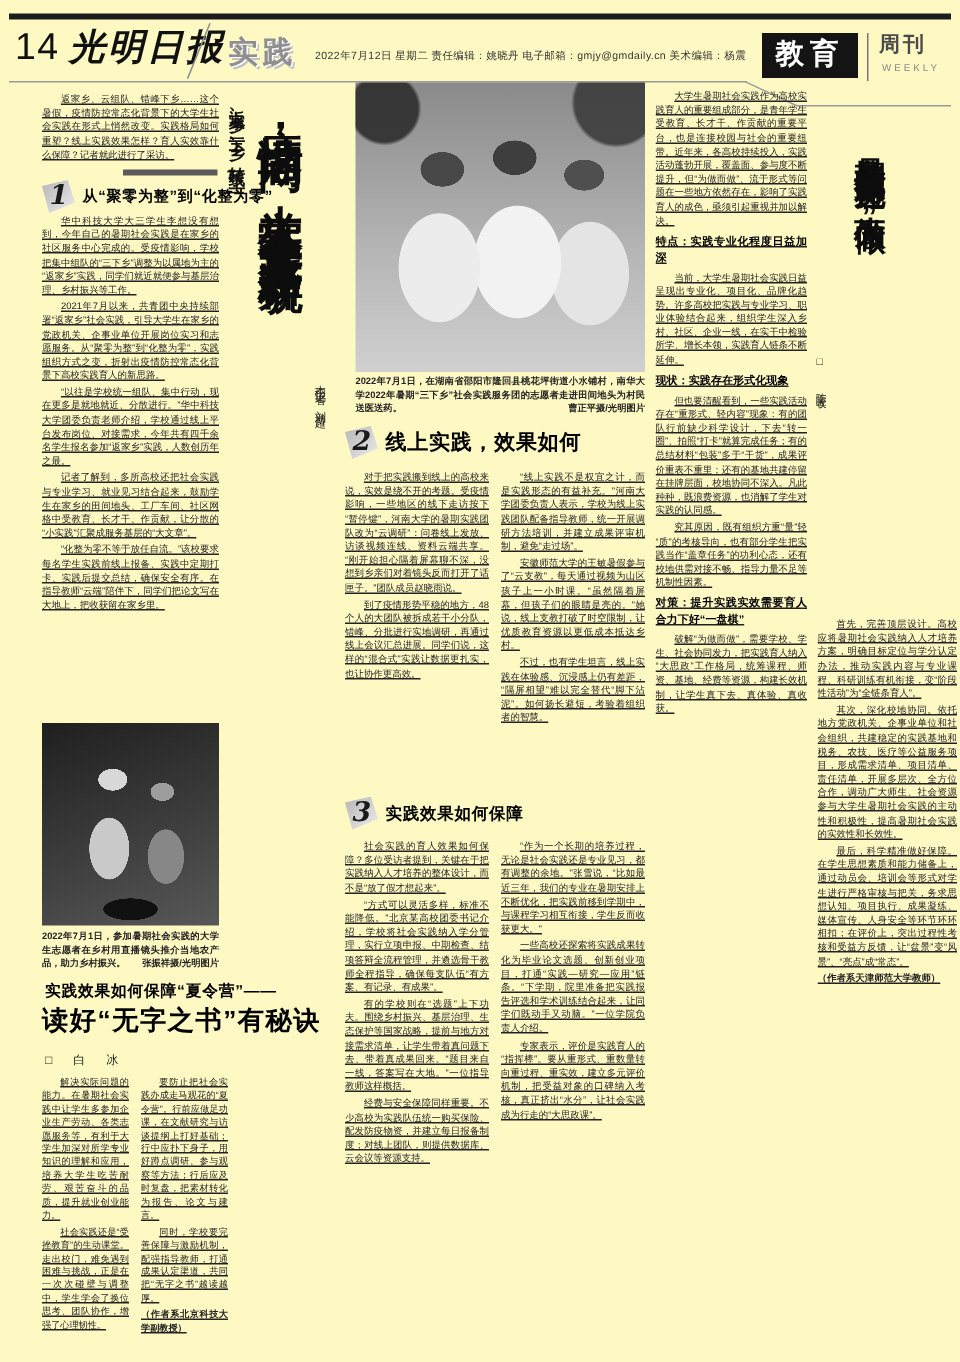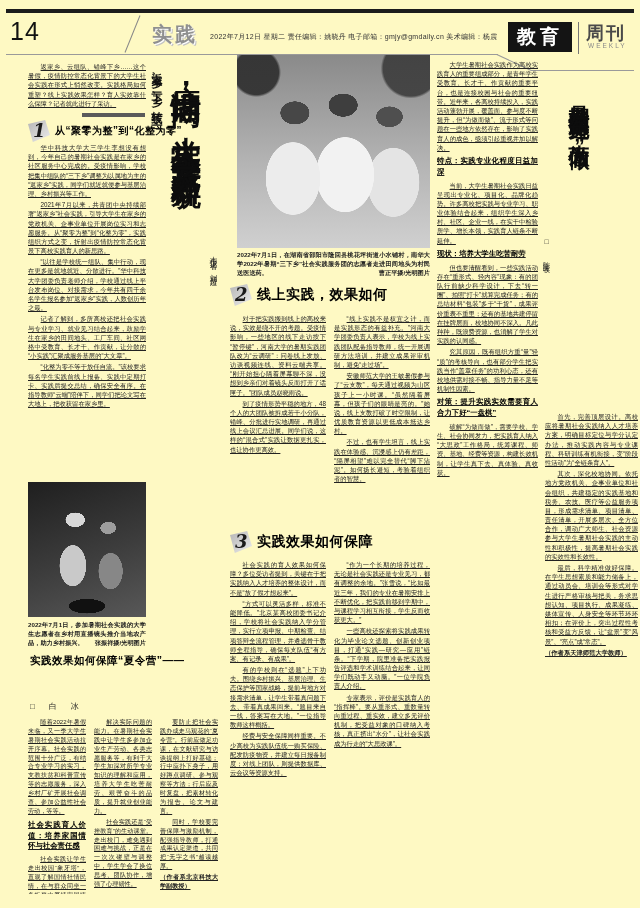--- a/index.html
+++ b/index.html
@@ -11,21 +11,21 @@
   .pagenum{left:10px;top:17px;font-size:25px;color:#111;letter-spacing:1px;}
   .paperlogo{left:46px;top:15px;font-family:"DejaVu Serif",serif;font-style:italic;
              font-weight:bold;font-size:24px;color:#111;letter-spacing:2px;}
   .logo-slash{left:132px;top:14px;width:1px;height:40px;background:#888;transform:rotate(22deg);}
   .sectionname{left:152px;top:21px;font-size:20px;font-weight:900;color:#8f8f8f;
                letter-spacing:3px;text-shadow:1px 1px 0 #fff,2px 2px 0 #c2c2c2;}
   .dateline{left:210px;top:32px;font-size:7px;color:#333;letter-spacing:.3px;}
   .edu-box{left:508px;top:22px;width:64px;height:30px;background:#141414;color:#fff;
            font-size:19px;font-weight:900;letter-spacing:4px;text-align:center;line-height:30px;}
   .edu-div{left:578px;top:22px;width:1px;height:32px;background:#777;}
-  .weekly{left:586px;top:21px;font-size:18px;font-weight:900;color:#4a4a4a;letter-spacing:2px;}
+  .weekly{left:586px;top:21px;font-size:14px;font-weight:900;color:#4a4a4a;letter-spacing:2px;}
   .weekly-en{left:588px;top:42px;font-size:6.5px;color:#8a8a8a;letter-spacing:2px;}
   .rule-a{left:6px;top:54px;width:492px;height:1px;background:#9a9a9a;}
   .rule-diag{left:497px;top:54px;width:38px;height:1px;background:#9a9a9a;
              transform:rotate(25deg);transform-origin:left top;}
   .rule-b{left:531px;top:70px;width:103px;height:1px;background:#9a9a9a;}
   
   .flow{font-size:6.3px;line-height:1.46;text-align:justify;word-break:break-all;
         color:#222;overflow:hidden;text-decoration:underline;}
   .flow p{margin:0 0 2px 0;}
   .fp{text-indent:2em;}
@@ -97,20 +97,21 @@
   .b-cols .c{width:58px;height:176px;}
   .b-cols .flow{font-size:6.1px;}
 </style>
 </head>
 <body>
 
 <div class="page">
 
   <div class="abs topbar"></div>
   <div class="abs pagenum">14</div>
+  <div class="abs paperlogo">光明日报</div>
   <div class="abs logo-slash"></div>
   <div class="abs sectionname">实践</div>
   <div class="abs dateline">2022年7月12日 星期二  责任编辑：姚晓丹  电子邮箱：gmjy@gmdaily.cn  美术编辑：杨震</div>
   <div class="abs edu-box">教育</div>
   <div class="abs edu-div"></div>
   <div class="abs weekly">周刊</div>
   <div class="abs weekly-en">WEEKLY</div>
   <div class="abs rule-a"></div>
   <div class="abs rule-diag"></div>
   <div class="abs rule-b"></div>
@@ -165,63 +166,59 @@
         <p class="fp">“线上实践不是权宜之计，而是实践形态的有益补充。”河南大学团委负责人表示，学校为线上实践团队配备指导教师，统一开展调研方法培训，并建立成果评审机制，避免“走过场”。</p>
         <p class="fp">安徽师范大学的王敏暑假参与了“云支教”，每天通过视频为山区孩子上一小时课。“虽然隔着屏幕，但孩子们的眼睛是亮的。”她说，线上支教打破了时空限制，让优质教育资源以更低成本抵达乡村。</p>
         <p class="fp">不过，也有学生坦言，线上实践在体验感、沉浸感上仍有差距，“隔屏相望”难以完全替代“脚下沾泥”。如何扬长避短，考验着组织者的智慧。</p>
       </div>
   </div>
 
   <div class="abs sec3-head sec-head">
     <span class="badge">
         <b>3</b>
       </span>
-    <span class="sec-title" style="font-size:14px">实践效果如何保障</span>
+    <span class="sec-title" style="font-size:11px">实践效果如何保障</span>
   </div>
   <div class="abs sec3-cols cols">
     <div class="c flow">
         <p class="fp">社会实践的育人效果如何保障？多位受访者提到，关键在于把实践纳入人才培养的整体设计，而不是“放了假才想起来”。</p>
         <p class="fp">“方式可以灵活多样，标准不能降低。”北京某高校团委书记介绍，学校将社会实践纳入学分管理，实行立项申报、中期检查、结项答辩全流程管理，并遴选骨干教师全程指导，确保每支队伍“有方案、有记录、有成果”。</p>
         <p class="fp">有的学校则在“选题”上下功夫。围绕乡村振兴、基层治理、生态保护等国家战略，提前与地方对接需求清单，让学生带着真问题下去、带着真成果回来。“题目来自一线，答案写在大地。”一位指导教师这样概括。</p>
         <p class="fp">经费与安全保障同样重要。不少高校为实践队伍统一购买保险、配发防疫物资，并建立每日报备制度；对线上团队，则提供数据库、云会议等资源支持。</p>
       </div>
     <div class="c flow">
         <p class="fp">“作为一个长期的培养过程，无论是社会实践还是专业见习，都有调整的余地。”张雪说，“比如最近三年，我们的专业在暑期安排上不断优化，把实践前移到学期中，与课程学习相互衔接，学生反而收获更大。”</p>
         <p class="fp">一些高校还探索将实践成果转化为毕业论文选题、创新创业项目，打通“实践—研究—应用”链条。“下学期，院里准备把实践报告评选和学术训练结合起来，让同学们既动手又动脑。”一位学院负责人介绍。</p>
         <p class="fp">专家表示，评价是实践育人的“指挥棒”。要从重形式、重数量转向重过程、重实效，建立多元评价机制，把受益对象的口碑纳入考核，真正挤出“水分”，让社会实践成为行走的“大思政课”。</p>
       </div>
   </div>
 
   <div class="abs r-col-a flow">
       <p class="fp">大学生暑期社会实践作为高校实践育人的重要组成部分，是青年学生受教育、长才干、作贡献的重要平台，也是连接校园与社会的重要纽带。近年来，各高校持续投入，实践活动蓬勃开展，覆盖面、参与度不断提升，但“为做而做”、流于形式等问题在一些地方依然存在，影响了实践育人的成色，亟须引起重视并加以解决。</p>
       <p class="fh">特点：实践专业化程度日益加深</p>
       <p class="fp">当前，大学生暑期社会实践日益呈现出专业化、项目化、品牌化趋势。许多高校把实践与专业学习、职业体验结合起来，组织学生深入乡村、社区、企业一线，在实干中检验所学、增长本领，实践育人链条不断延伸。</p>
-      <p class="fh">现状：培养大学生吃苦耐劳</p>
+      <p class="fh">现状：实践存在形式化现象</p>
       <p class="fp">但也要清醒看到，一些实践活动存在“重形式、轻内容”现象：有的团队行前缺少科学设计，下去“转一圈”、拍照“打卡”就算完成任务；有的总结材料“包装”多于“干货”，成果评价重表不重里；还有的基地共建停留在挂牌层面，校地协同不深入。凡此种种，既浪费资源，也消解了学生对实践的认同感。</p>
       <p class="fp">究其原因，既有组织方重“量”轻“质”的考核导向，也有部分学生把实践当作“盖章任务”的功利心态，还有校地供需对接不畅、指导力量不足等机制性因素。</p>
       <p class="fh">对策：提升实践实效需要育人合力下好“一盘棋”</p>
       <p class="fp">破解“为做而做”，需要学校、学生、社会协同发力，把实践育人纳入“大思政”工作格局，统筹课程、师资、基地、经费等资源，构建长效机制，让学生真下去、真体验、真收获。</p>
     </div>
   <div class="abs vert r-head-v">暑期社会实践如何避免“为做而做”</div>
   <div class="abs vert r-byline-v">□　陈宝收</div>
   <div class="abs r-col-b flow">
       <p class="fp">首先，完善顶层设计。高校应将暑期社会实践纳入人才培养方案，明确目标定位与学分认定办法，推动实践内容与专业课程、科研训练有机衔接，变“阶段性活动”为“全链条育人”。</p>
       <p class="fp">其次，深化校地协同。依托地方党政机关、企事业单位和社会组织，共建稳定的实践基地和税务、农技、医疗等公益服务项目，形成需求清单、项目清单、责任清单，开展多层次、全方位合作，调动广大师生、社会资源参与大学生暑期社会实践的主动性和积极性，提高暑期社会实践的实效性和长效性。</p>
       <p class="fp">最后，科学精准做好保障。在学生思想素质和能力储备上，通过动员会、培训会等形式对学生进行严格审核与把关，务求思想认知、项目执行、成果凝练、媒体宣传、人身安全等环节环环相扣；在评价上，突出过程性考核和受益方反馈，让“盆景”变“风景”、“亮点”成“常态”。</p>
       <p class="fp author-note">（作者系天津师范大学教师）</p>
     </div>
 
   <div class="abs b-kicker">实践效果如何保障“夏令营”——</div>
+  <div class="abs b-headline">读好“无字之书”有秘诀</div>
   <div class="abs b-byline">□　白　冰</div>
   <div class="abs b-cols cols">
-    <div class="c flow">
-        <p class="fp">随着2022年暑假来临，又一季大学生暑期社会实践活动拉开序幕。社会实践的范围十分广泛，有结合专业学习的实习，支教扶贫和科普宣传等的志愿服务，深入乡村厂矿开展社会调查、参加公益性社会劳动，等等。</p>
-        <p class="fh">社会实践育人价值：培养家国情怀与社会责任感</p>
-        <p class="fp">社会实践让学生走出校园“象牙塔”，直观了解国情社情民情，在与群众同坐一条板凳中厚植家国情怀。</p>
-      </div>
     <div class="c flow">
         <p class="fp">解决实际问题的能力。在暑期社会实践中让学生多参加企业生产劳动、各类志愿服务等，有利于大学生加深对所学专业知识的理解和应用，培养大学生吃苦耐劳、艰苦奋斗的品质，提升就业创业能力。</p>
         <p class="fp">社会实践还是“受挫教育”的生动课堂。走出校门，难免遇到困难与挑战，正是在一次次碰壁与调整中，学生学会了换位思考、团队协作，增强了心理韧性。</p>
       </div>
     <div class="c flow">
         <p class="fp">要防止把社会实践办成走马观花的“夏令营”。行前应做足功课，在文献研究与访谈提纲上打好基础；行中应扑下身子，用好蹲点调研、参与观察等方法；行后应及时复盘，把素材转化为报告、论文与建言。</p>
         <p class="fp">同时，学校要完善保障与激励机制，配强指导教师，打通成果认定渠道，共同把“无字之书”越读越厚。</p>
         <p class="fp author-note">（作者系北京科技大学副教授）</p>
       </div>
   </div>

